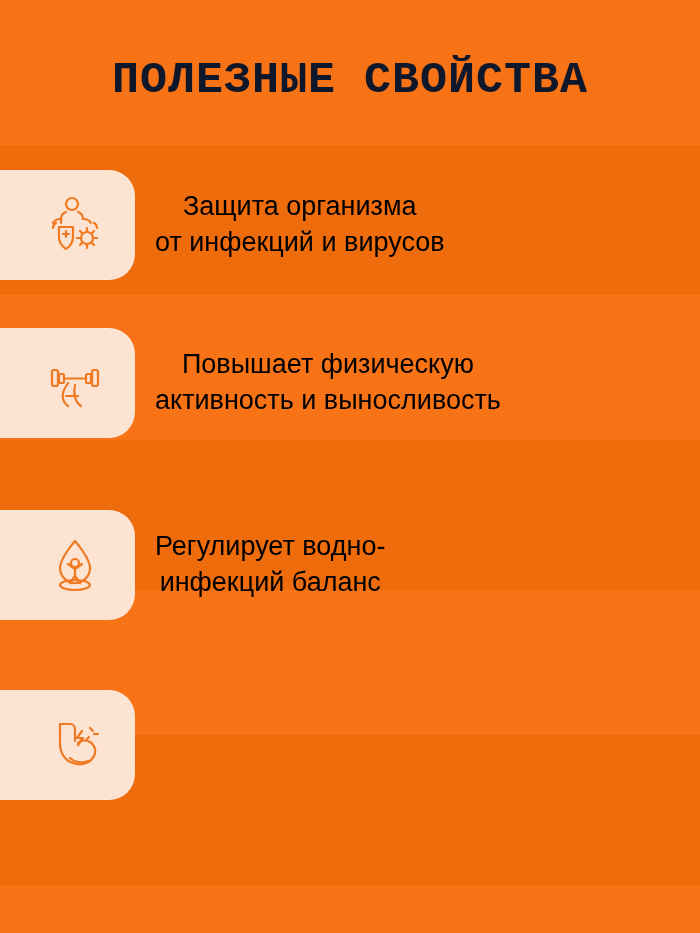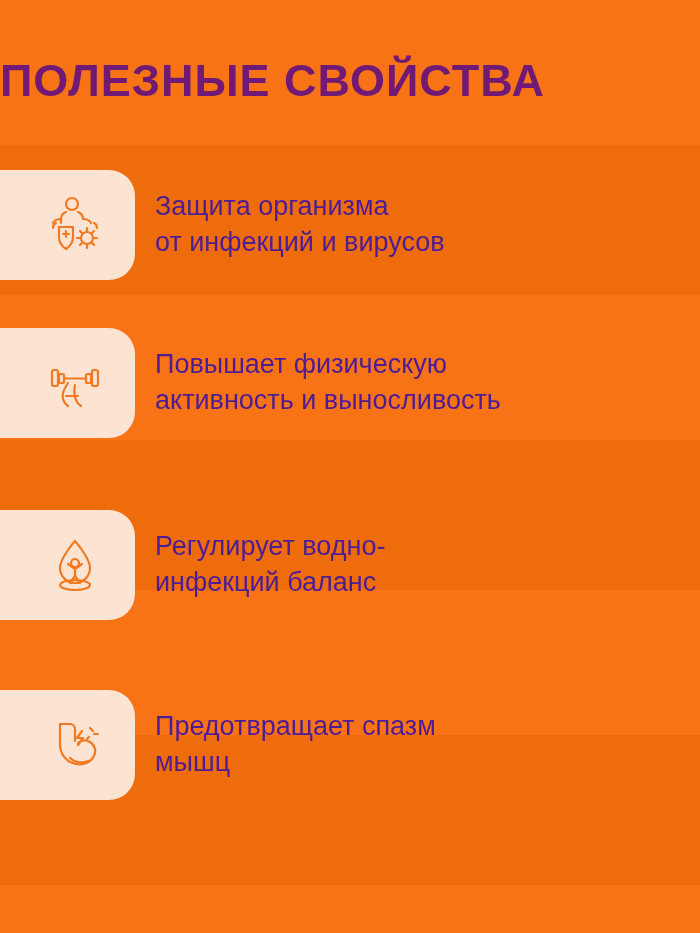--- a/index.html
+++ b/index.html
@@ -31,26 +31,27 @@
   }
   .stripe.s1 { top: 145px; height: 150px; }
   .stripe.s2 { top: 440px; height: 150px; }
   .stripe.s3 { top: 735px; height: 150px; }
 
   .title {
     position: absolute;
     top: 56px;
     left: 0;
     width: 100%;
-    color: #701a75;
+    text-align: center;
+    color: #0f172a;
     font-size: 45px;
     font-weight: bold;
     letter-spacing: 1px;
     line-height: 1.1;
-    font-family: Liberation Sans, sans-serif;
+    font-family: Liberation Mono, monospace;
   }
 
   .feature {
     position: absolute;
     left: 0;
     display: flex;
     align-items: center;
     width: 100%;
   }
   .feature.f1 { top: 170px; }
@@ -70,27 +71,28 @@
     flex: none;
     box-sizing: border-box;
     padding-left: 14px;
   }
   .icon-chip svg {
     display: block;
   }
 
   .feature-text {
     margin-left: 20px;
-    color: #4c1d95;
+    color: #000000;
     font-size: 27px;
     line-height: 1.32;
     font-weight: normal;
     max-width: 510px;
     white-space: pre-line;
     font-family: "Liberation Sans", sans-serif;
+    text-align: center;
   }
 </style>
 </head>
 <body>
 
 <div class="poster">
 
   <div class="stripe s1"></div>
   <div class="stripe s2"></div>
   <div class="stripe s3"></div>
@@ -160,17 +162,15 @@
       <span>
         <svg width="62" height="62" viewBox="0 0 62 62" fill="none" stroke="#f07a22" stroke-width="2.2" stroke-linecap="round" stroke-linejoin="round">
           <path d="M16 10h10a5 5 0 0 1 5 5v12"></path>
           <path d="M16 10v20c0 10 6 18 16 20 8 1.6 15-2 18-8 2.5-5 1-11-4-14-4-2.4-9-2-12 1"></path>
           <path d="M26 44c4 4 12 6 18 3"></path>
           <path d="M38 17l-5 7h6l-5 7"></path>
           <path d="M46 14l3 3M50 20h4M45 23l-2 2"></path>
         </svg>
       </span>
     </div>
-    <div class="feature-text">Предотвращает спазм
-мышц</div>
   </div>
 
 </div>
 
 </body></html>

